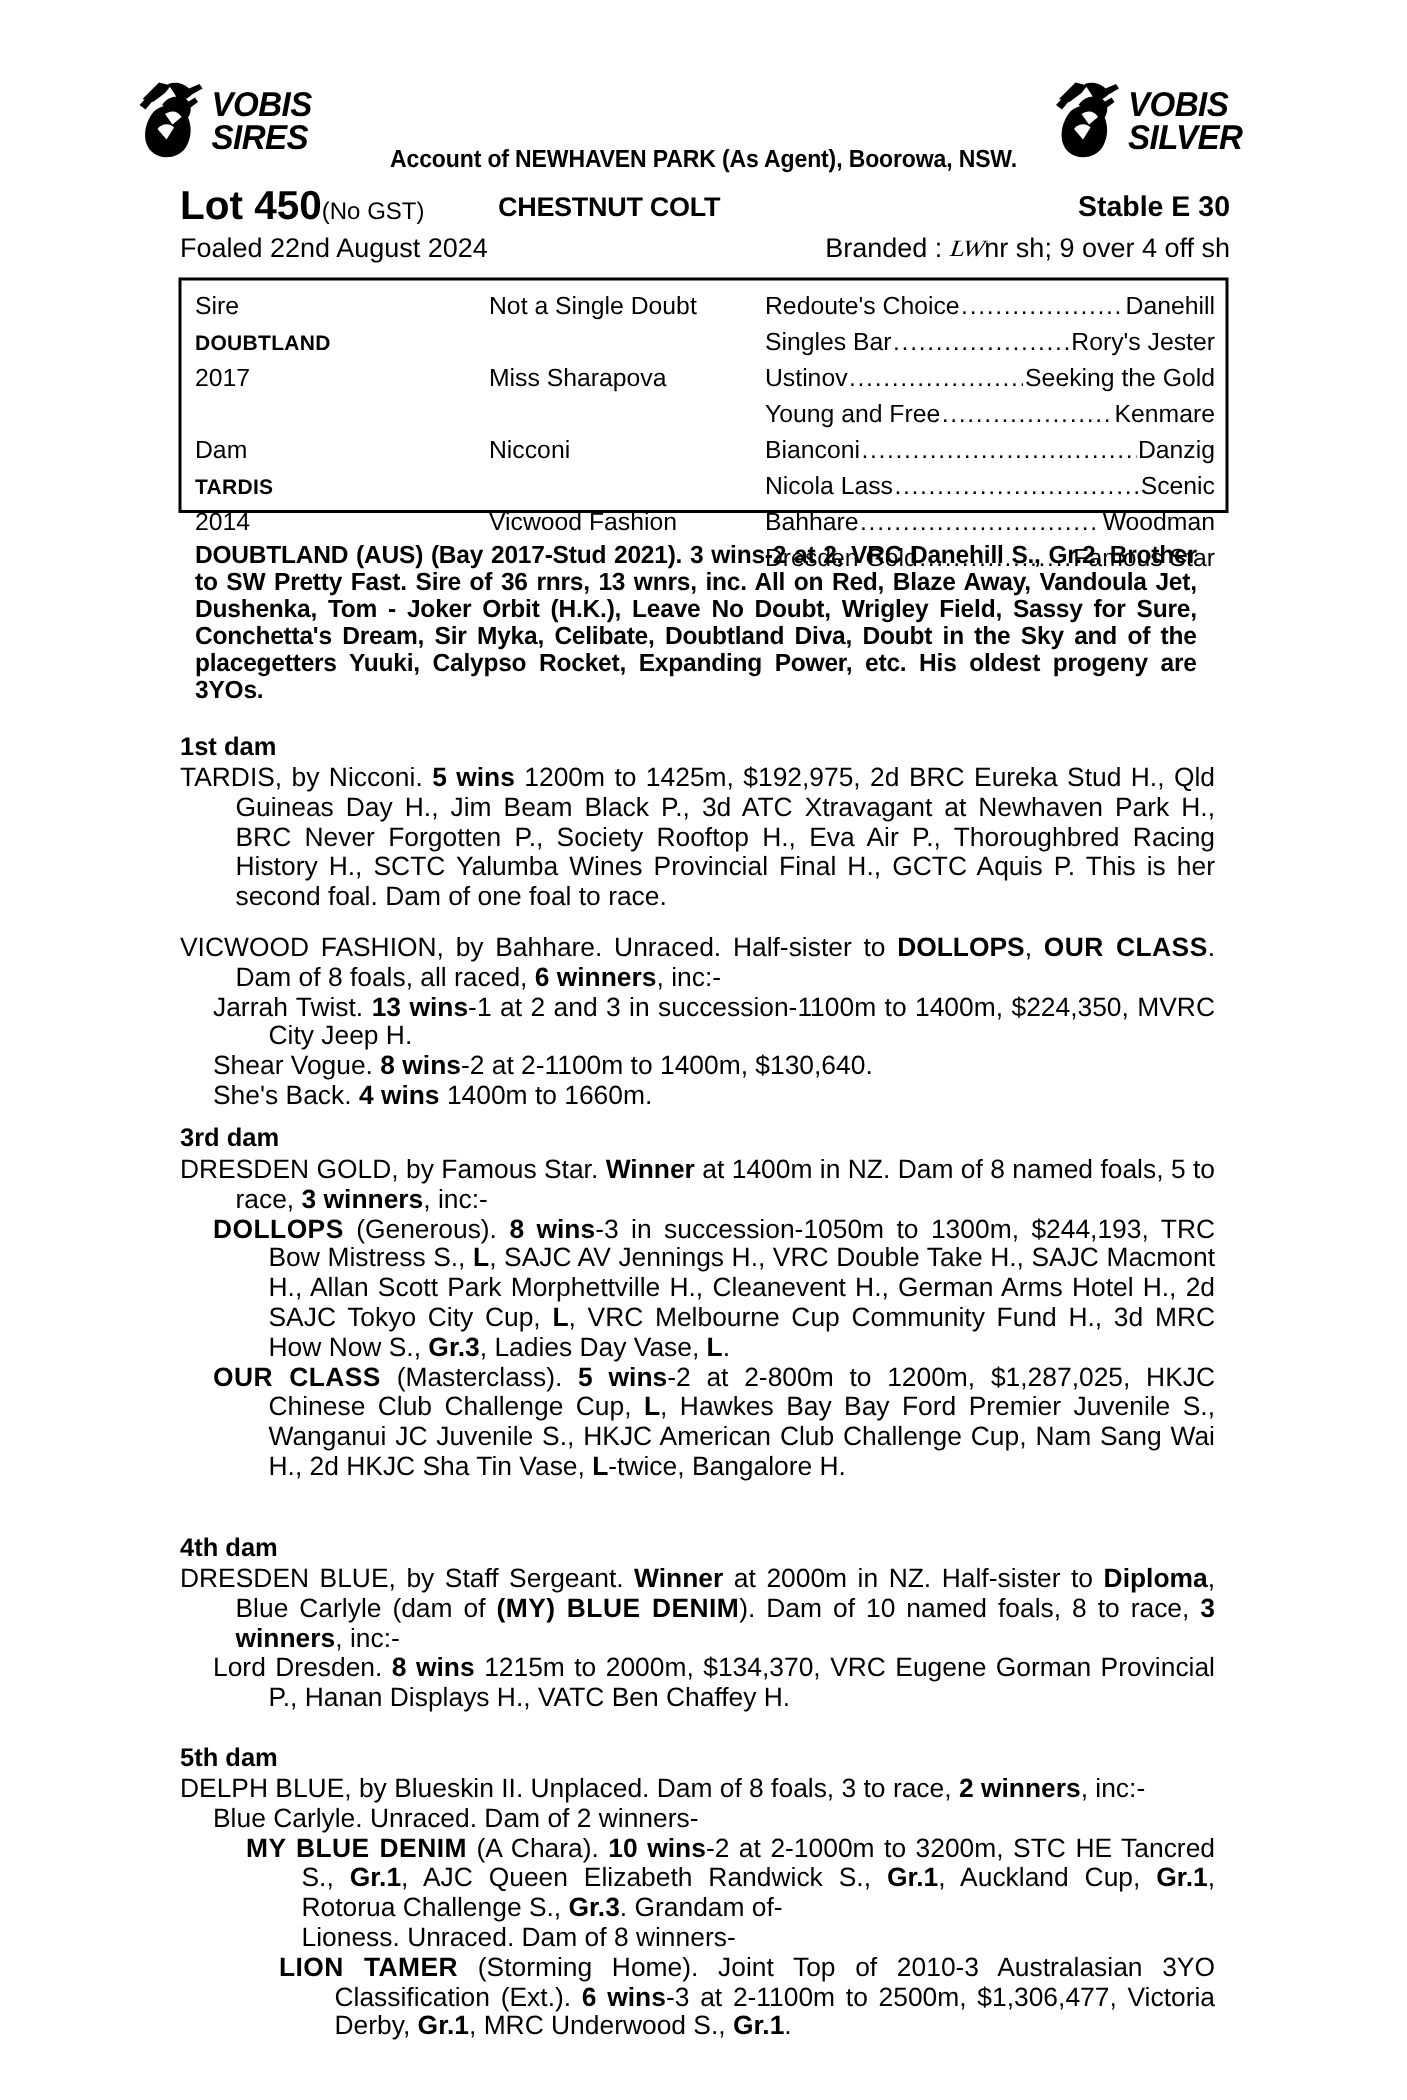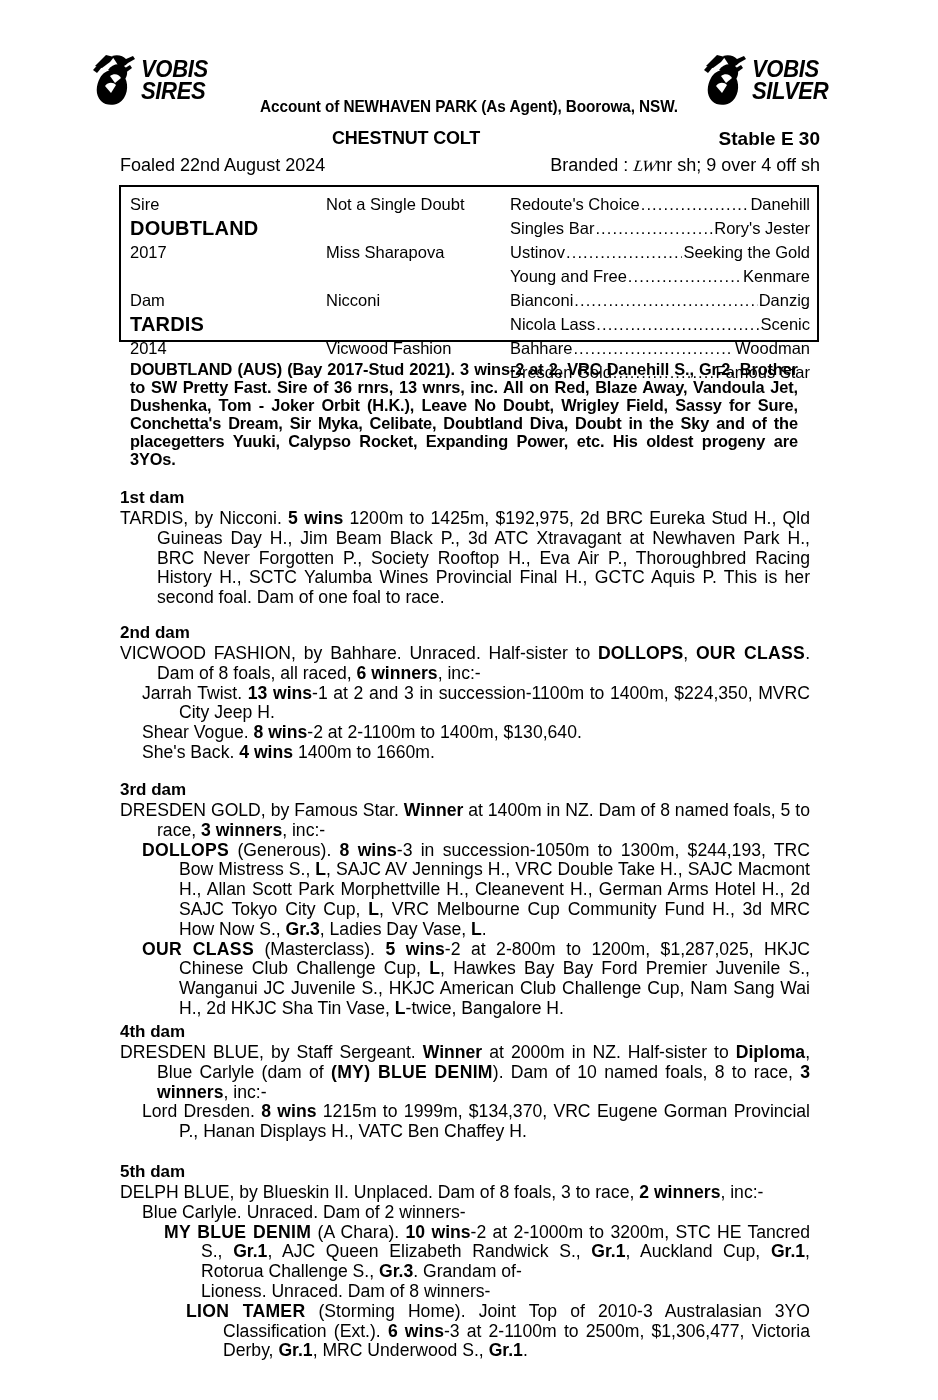--- a/index.html
+++ b/index.html
@@ -129,21 +129,21 @@
   .ped-col {
     position: absolute;
     top: 5px;
     font-size: 16.5px;
     line-height: 24px;
   }
   .ped-col-1 { left: 9px;  width: 195px; }
   .ped-col-2 { left: 205px; width: 180px; }
   .ped-col-3 { left: 389px; right: 7px; }
   .ped-col div { white-space: nowrap; overflow: hidden; }
-  .ped-bold { font-weight: bold; font-size: 20px; letter-spacing: 0.2px; }
+  .ped-bold { font-weight: bold; font-size: 14px; letter-spacing: 0.2px; }
   .ped-blank { height: 24px; }
 
   .leader-row {
     display: flex;
     align-items: baseline;
     width: 100%;
     white-space: nowrap;
     line-height: 24px;
   }
   .leader-row .lr-a { flex: 0 0 auto; }
@@ -235,20 +235,21 @@
       <div class="logo-words">
         <div>VOBIS</div>
         <div>SILVER</div>
       </div>
     </div>
   </div>
 
   <div class="account-line">Account of NEWHAVEN PARK (As Agent), Boorowa, NSW.</div>
 
   <div class="lot-row">
+    <div class="lot-left"><span>Lot 450</span><span class="nogst">(No GST)</span></div>
     <div class="lot-mid">CHESTNUT COLT</div>
     <div class="lot-right">Stable E 30</div>
   </div>
 
   <div class="foaled-row">
     <div class="foaled-left">Foaled 22nd August 2024</div>
     <div class="foaled-right"><span>Branded : </span><span class="brand-glyph">LW</span><span>nr sh; 9 over 4 off sh</span></div>
   </div>
 
   <div class="ped-table">
@@ -318,38 +319,37 @@
   </div>
 
   <div class="sire-para">DOUBTLAND (AUS) (Bay 2017-Stud 2021). 3 wins-2 at 2, VRC Danehill S., Gr.2. Brother to SW Pretty Fast. Sire of 36 rnrs, 13 wnrs, inc. All on Red, Blaze Away, Vandoula Jet, Dushenka, Tom - Joker Orbit (H.K.), Leave No Doubt, Wrigley Field, Sassy for Sure, Conchetta's Dream, Sir Myka, Celibate, Doubtland Diva, Doubt in the Sky and of the placegetters Yuuki, Calypso Rocket, Expanding Power, etc. His oldest progeny are 3YOs.</div>
 
   <div class="dam-block" style="top:487px;">
     <div class="dam-head">1st dam</div>
     <div class="dam-p hang-1 lastline-left"><span>TARDIS, by Nicconi. </span><b class="n">5 wins</b><span> 1200m to 1425m, $192,975, 2d BRC Eureka Stud H., Qld Guineas Day H., Jim Beam Black P., 3d ATC Xtravagant at Newhaven Park H., BRC Never Forgotten P., Society Rooftop H., Eva Air P., Thoroughbred Racing History H., SCTC Yalumba Wines Provincial Final H., GCTC Aquis P. This is her second foal. Dam of one foal to race.</span></div>
   </div>
 
   <div class="dam-block" style="top:622px;">
-    <div class="dam-head">2nd dam</div>
     <div class="dam-p hang-1 lastline-left"><span>VICWOOD FASHION, by Bahhare. Unraced. Half-sister to </span><b class="n">DOLLOPS</b><span>, </span><b class="n sp-wide">OUR CLASS</b><span>. Dam of 8 foals, all raced, </span><b class="n">6 winners</b><span>, inc:-</span></div>
     <div class="dam-p hang-2 lastline-left"><span>Jarrah Twist. </span><b class="n">13 wins</b><span>-1 at 2 and 3 in succession-1100m to 1400m, $224,350, MVRC City Jeep H.</span></div>
     <div class="dam-p hang-2 lastline-left"><span>Shear Vogue. </span><b class="n">8 wins</b><span>-2 at 2-1100m to 1400m, $130,640.</span></div>
     <div class="dam-p hang-2 lastline-left"><span>She's Back. </span><b class="n">4 wins</b><span> 1400m to 1660m.</span></div>
   </div>
 
-  <div class="dam-block" style="top:779px;">
+  <div class="dam-block" style="top:748px;">
     <div class="dam-head">3rd dam</div>
     <div class="dam-p hang-1 lastline-left"><span>DRESDEN GOLD, by Famous Star. </span><b class="n">Winner</b><span> at 1400m in NZ. Dam of 8 named foals, 5 to race, </span><b class="n">3 winners</b><span>, inc:-</span></div>
     <div class="dam-p hang-2 lastline-left"><b class="n sp-wide">DOLLOPS</b><span> (Generous). </span><b class="n">8 wins</b><span>-3 in succession-1050m to 1300m, $244,193, TRC Bow Mistress S., </span><b class="n">L</b><span>, SAJC AV Jennings H., VRC Double Take H., SAJC Macmont H., Allan Scott Park Morphettville H., Cleanevent H., German Arms Hotel H., 2d SAJC Tokyo City Cup, </span><b class="n">L</b><span>, VRC Melbourne Cup Community Fund H., 3d MRC How Now S., </span><b class="n">Gr.3</b><span>, Ladies Day Vase, </span><b class="n">L</b><span>.</span></div>
     <div class="dam-p hang-2 lastline-left"><b class="n sp-wide">OUR CLASS</b><span> (Masterclass). </span><b class="n">5 wins</b><span>-2 at 2-800m to 1200m, $1,287,025, HKJC Chinese Club Challenge Cup, </span><b class="n">L</b><span>, Hawkes Bay Bay Ford Premier Juvenile S., Wanganui JC Juvenile S., HKJC American Club Challenge Cup, Nam Sang Wai H., 2d HKJC Sha Tin Vase, </span><b class="n">L</b><span>-twice, Bangalore H.</span></div>
   </div>
 
   <div class="dam-block" style="top:1021px;">
     <div class="dam-head">4th dam</div>
     <div class="dam-p hang-1 lastline-left"><span>DRESDEN BLUE, by Staff Sergeant. </span><b class="n">Winner</b><span> at 2000m in NZ. Half-sister to </span><b class="n">Diploma</b><span>, Blue Carlyle (dam of </span><b class="n sp-wide">(MY) BLUE DENIM</b><span>). Dam of 10 named foals, 8 to race, </span><b class="n">3 winners</b><span>, inc:-</span></div>
-    <div class="dam-p hang-2 lastline-left"><span>Lord Dresden. </span><b class="n">8 wins</b><span> 1215m to 1999m, $134,370, VRC Eugene Gorman Provincial P., Hanan Displays H., VATC Ben Chaffey H.</span></div>
+    <div class="dam-p hang-2 lastline-left"><span>Lord Dresden. </span><b class="n">8 wins</b><span> 1215m to 2000m, $134,370, VRC Eugene Gorman Provincial P., Hanan Displays H., VATC Ben Chaffey H.</span></div>
   </div>
 
   <div class="dam-block" style="top:1161px;">
     <div class="dam-head">5th dam</div>
     <div class="dam-p ind-1 lastline-left"><span>DELPH BLUE, by Blueskin II. Unplaced. Dam of 8 foals, 3 to race, </span><b class="n">2 winners</b><span>, inc:-</span></div>
     <div class="dam-p hang-2 lastline-left">Blue Carlyle. Unraced. Dam of 2 winners-</div>
     <div class="dam-p hang-3 lastline-left"><b class="n sp-wide">MY BLUE DENIM</b><span> (A Chara). </span><b class="n">10 wins</b><span>-2 at 2-1000m to 3200m, STC HE Tancred S., </span><b class="n">Gr.1</b><span>, AJC Queen Elizabeth Randwick S., </span><b class="n">Gr.1</b><span>, Auckland Cup, </span><b class="n">Gr.1</b><span>, Rotorua Challenge S., </span><b class="n">Gr.3</b><span>. Grandam of-</span></div>
     <div class="dam-p hang-3 lastline-left" style="padding-left:81px;text-indent:0;">Lioness. Unraced. Dam of 8 winners-</div>
     <div class="dam-p hang-4 lastline-left"><b class="n sp-wide">LION TAMER</b><span> (Storming Home). Joint Top of 2010-3 Australasian 3YO Classification (Ext.). </span><b class="n">6 wins</b><span>-3 at 2-1100m to 2500m, $1,306,477, Victoria Derby, </span><b class="n">Gr.1</b><span>, MRC Underwood S., </span><b class="n">Gr.1</b><span>.</span></div>
   </div>

